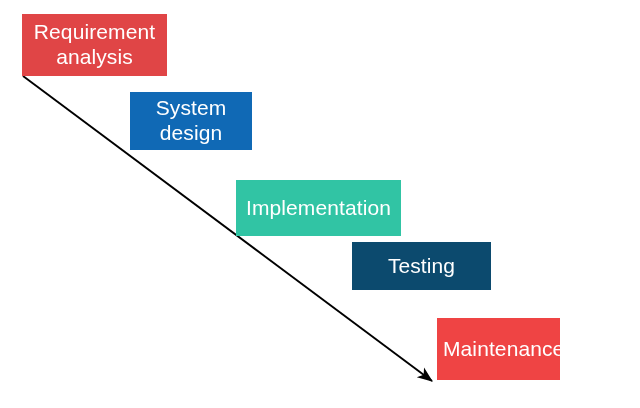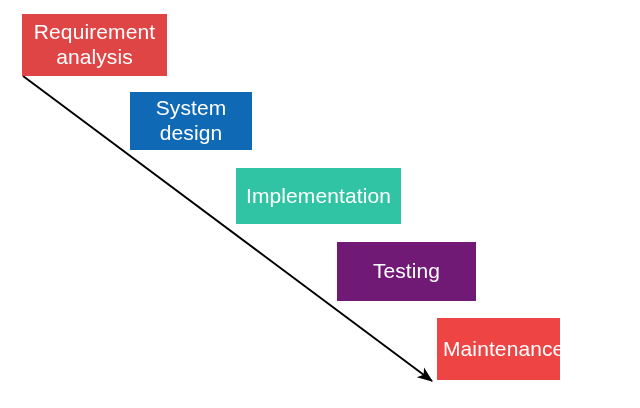--- a/index.html
+++ b/index.html
@@ -65,25 +65,25 @@
 
   <div class="phase-box" id="box-requirement-analysis" style="left:22px; top:14px; width:145px; height:62px; background:#e04546;">
     <span class="phase-label">Requirement
 analysis</span>
   </div>
 
   <div class="phase-box" id="box-system-design" style="left:130px; top:92px; width:122px; height:58px; background:#1069b5;">
     <span class="phase-label">System design</span>
   </div>
 
-  <div class="phase-box" id="box-implementation" style="left:236px; top:168px; width:165px; height:56px; background:#31c4a4;">
+  <div class="phase-box" id="box-implementation" style="left:236px; top:180px; width:165px; height:56px; background:#31c4a4;">
     <span class="phase-label">Implementation</span>
   </div>
 
-  <div class="phase-box" id="box-testing" style="left:337px; top:242px; width:139px; height:59px; background:#701a75;">
+  <div class="phase-box" id="box-testing" style="left:352px; top:242px; width:139px; height:48px; background:#0c4a6e;">
     <span class="phase-label">Testing</span>
   </div>
 
   <div class="phase-box" id="box-maintenance" style="left:437px; top:318px; width:123px; height:62px; background:#ef4444;">
     <span class="phase-label">Maintenance</span>
   </div>
 
 </div>
 
 </body></html>

